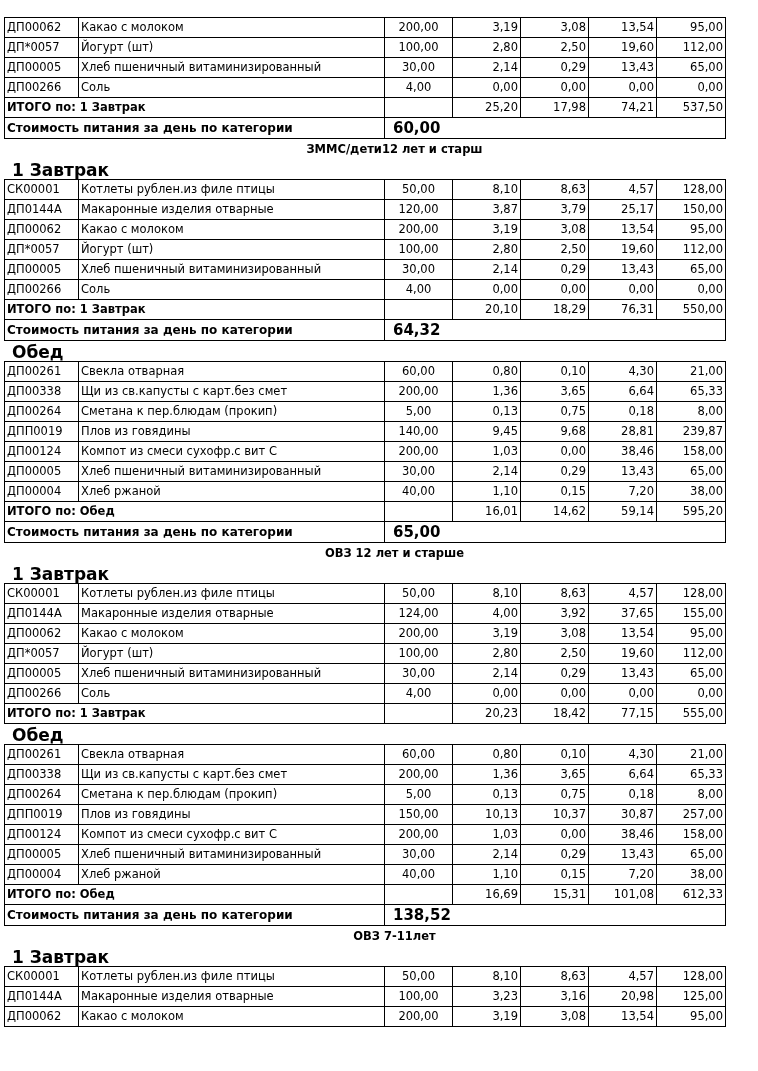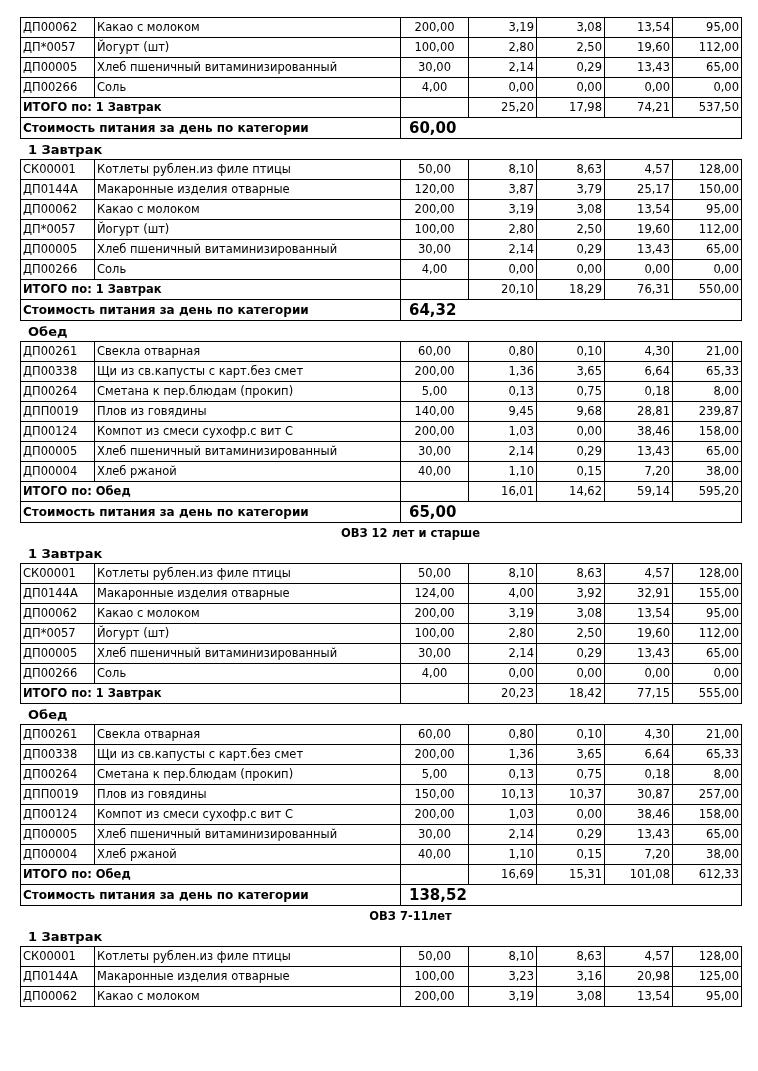--- a/index.html
+++ b/index.html
@@ -1,31 +1,31 @@
 <!DOCTYPE html>
 <html><head>
 <meta charset="utf-8">
 <style>
   html, body { margin: 0; padding: 0; background: #ffffff; }
   body { width: 758px; height: 1071px; position: relative; overflow: hidden;
          font-family: "DejaVu Sans", "Liberation Sans", sans-serif; color: #000; }
-  #doc { position: absolute; left: 20px; top: 17px; width: 721px; }
+  #doc { position: absolute; left: 4px; top: 17px; width: 721px; }
   table.menu { border-collapse: collapse; width: 721px; table-layout: fixed; }
   table.menu td { border: 1px solid #000; height: 19px; padding: 0 2px; font-size: 11.5px;
                   line-height: 19px; white-space: nowrap; overflow: hidden; }
   td.code { width: 70px; }
   td.name { width: 301px; }
   td.qty { width: 63px; text-align: center; }
   td.num { width: 63px; text-align: right; }
   tr.total td { font-weight: bold; margin-left: 40px; }
   tr.total td.num { font-weight: normal; }
   tr.cost td { height: 20px; font-weight: bold; font-size: 12px; }
   tr.cost td.cost-val { font-size: 15px; padding-left: 8px; text-align: left; }
   .cat-title { text-align: center; font-weight: bold; font-size: 11.5px; height: 20px; line-height: 20px; padding-left: 60px; }
-  .meal-title { font-weight: bold; font-size: 13px; height: 20px; line-height: 22px; padding-left: 8px; }
+  .meal-title { font-weight: bold; font-size: 17px; height: 20px; line-height: 22px; padding-left: 8px; }
 </style>
 </head>
 <body>
 
 <div id="doc">
     <table class="menu">
       <colgroup>
         <col style="width: 74px;">
         <col style="width: 306px;">
         <col style="width: 68px;">
@@ -78,20 +78,21 @@
           <td class="num">17,98</td>
           <td class="num">74,21</td>
           <td class="num">537,50</td>
         </tr>
         <tr class="cost">
           <td class="label" colspan="2">Стоимость питания за день по категории</td>
           <td class="cost-val" colspan="5">60,00</td>
         </tr>
       </tbody>
     </table>
+    <div class="cat-title">ЗММС/дети12 лет и старш</div>
     <div class="meal-title">1 Завтрак</div>
     <table class="menu">
       <colgroup>
         <col style="width: 74px;">
         <col style="width: 306px;">
         <col style="width: 68px;">
         <col style="width: 68px;">
         <col style="width: 68px;">
         <col style="width: 68px;">
         <col style="width: 69px;">
@@ -275,21 +276,21 @@
           <td class="num">8,63</td>
           <td class="num">4,57</td>
           <td class="num">128,00</td>
         </tr>
         <tr class="item">
           <td class="code">ДП0144А</td>
           <td class="name">Макаронные изделия отварные</td>
           <td class="qty">124,00</td>
           <td class="num">4,00</td>
           <td class="num">3,92</td>
-          <td class="num">32,91</td>
+          <td class="num">37,65</td>
           <td class="num">155,00</td>
         </tr>
         <tr class="item">
           <td class="code">ДП00062</td>
           <td class="name">Какао с молоком</td>
           <td class="qty">200,00</td>
           <td class="num">3,19</td>
           <td class="num">3,08</td>
           <td class="num">13,54</td>
           <td class="num">95,00</td>

